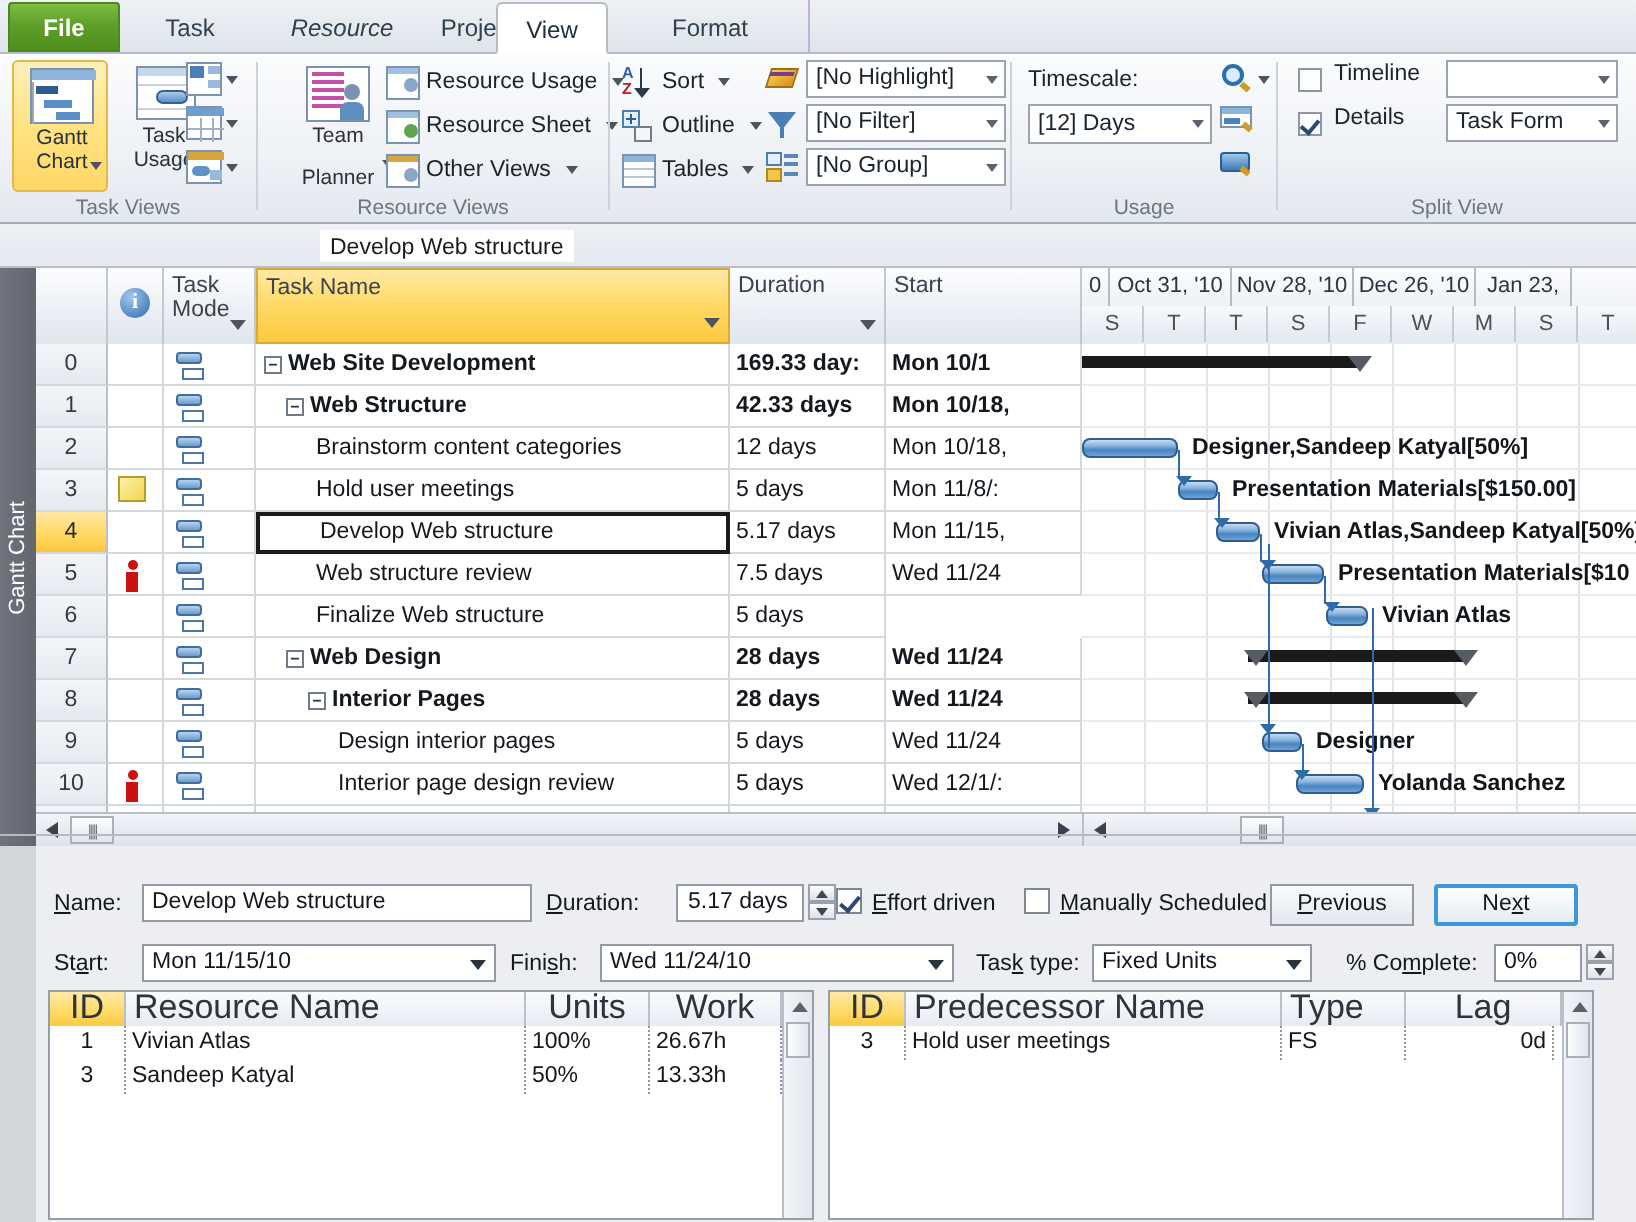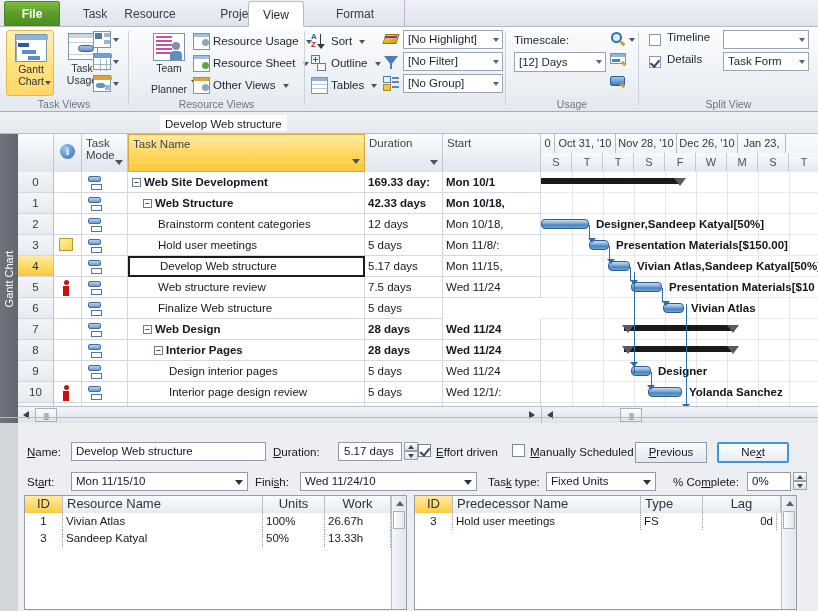--- a/index.html
+++ b/index.html
@@ -294,21 +294,21 @@
     border:solid #2b4a73; border-width:0 2px 2px 0; transform: rotate(40deg);
   }
 
   .ftbl { position:absolute; background:#ffffff; border:1px solid #959ea9; overflow:hidden; }
   .ft-hdr {
     position:absolute; top:0; left:0; height:17px;
     background: linear-gradient(to bottom,#fafbfd,#e7ebf1);
     border-bottom:1px solid #9aa2ad; width:100%;
   }
   .ft-h {
-    position:absolute; top:0; height:17px; line-height:16px; font-size:13px;
+    position:absolute; top:0; height:17px; line-height:16px; font-size:17px;
     color:#2c343d; text-align:center; border-right:1px solid #b9c0c9;
     background: linear-gradient(to bottom,#fafbfd,#e7ebf1); overflow:hidden;
   }
   .ft-h.idcol {
     background: linear-gradient(to bottom,#ffeaa8 0%,#ffd964 60%,#f9ca43 100%);
   }
   .ft-c {
     position:absolute; height:17px; line-height:16px; font-size:11.5px;
     color:#14191f; padding:0 3px; overflow:hidden; white-space:nowrap;
     border-right:1px dotted #8d96a1;
@@ -316,21 +316,21 @@
   .divider-h { position:absolute; height:1px; background:#b5bac1; }
 </style>
 </head>
 <body>
 
 <div id="app">
 
   <div class="ribbon-tabs">
     <div class="tab file">File</div>
     <div class="tab" style="left:64px;width:62px;">Task</div>
-    <div class="tab" style="left:111px;width:78px;">Resource</div>
+    <div class="tab" style="left:132px;width:78px;font-style:italic;">Resource</div>
     <div class="tab" style="left:204px;width:70px;">Project</div>
     <div class="tab active" style="left:248px;width:56px;">View</div>
     <div class="tab" style="left:306px;width:98px;">Format</div>
     <div style="position:absolute;left:404px;top:0;width:1px;height:27px;background:#c3b2d4;"></div>
   </div>
 
   <div class="ribbon-body">
 
     <div class="group" style="left:0;width:128px;">
       <div class="big-btn gantt-big">

